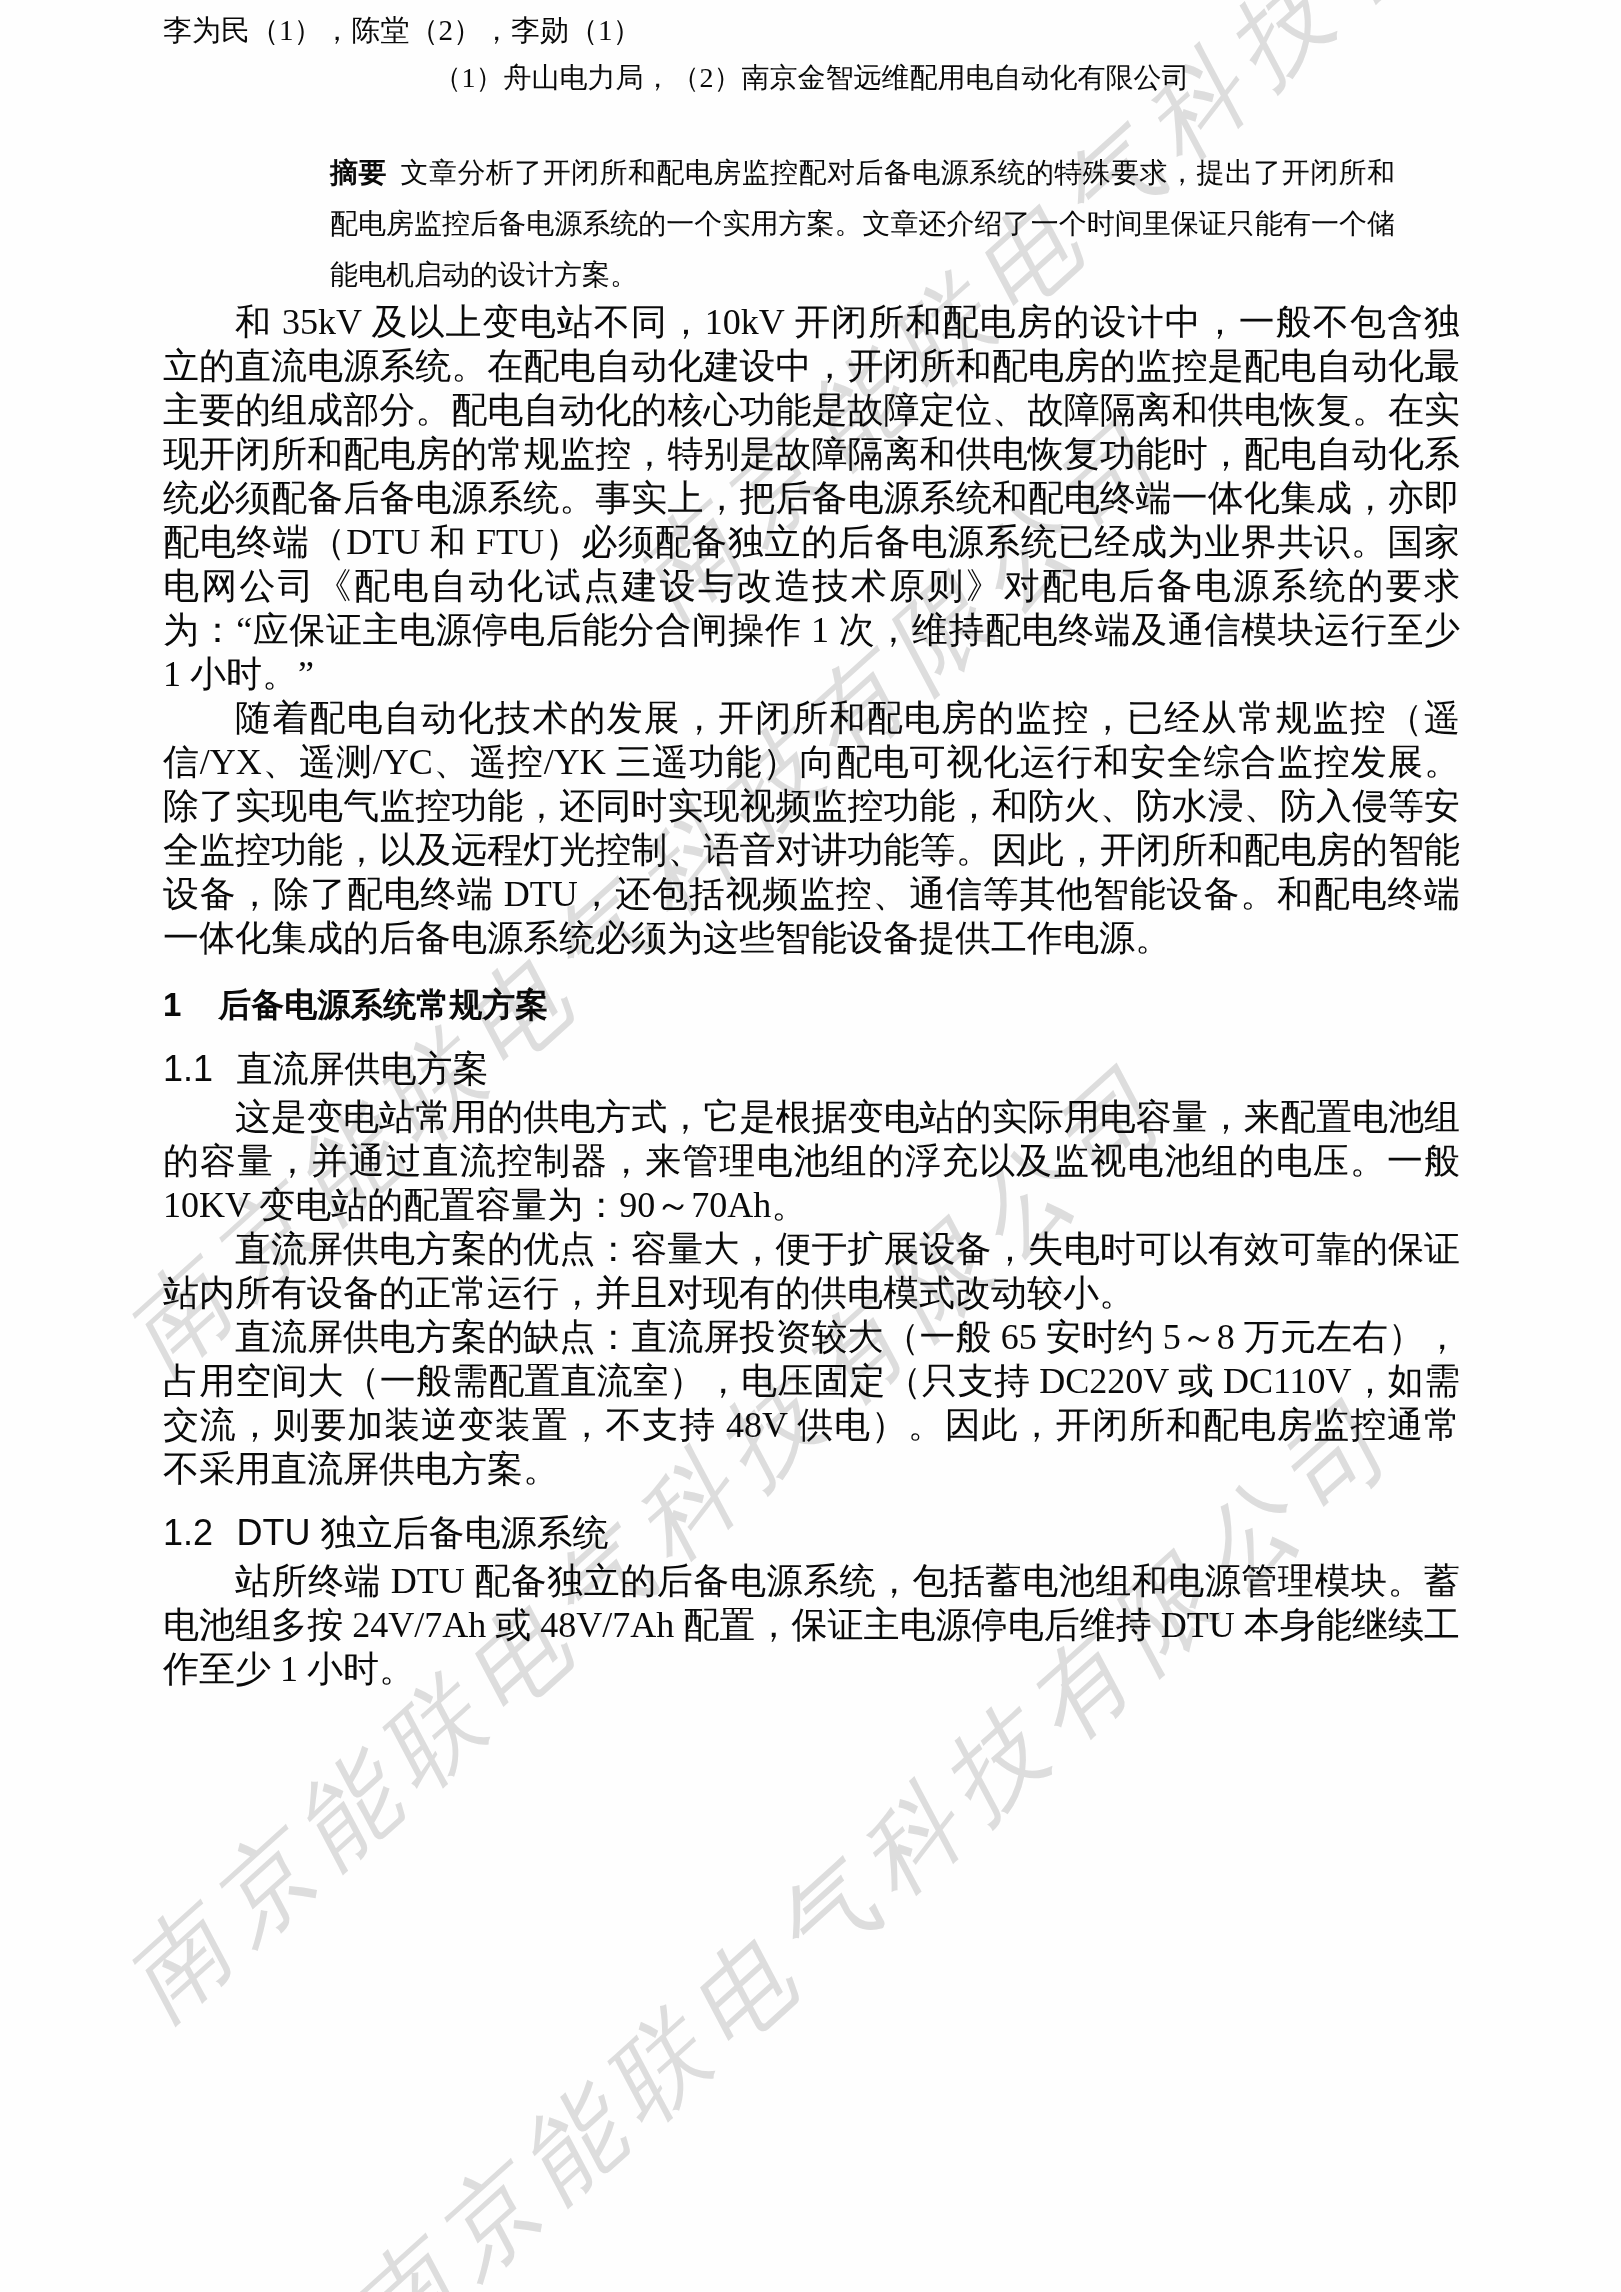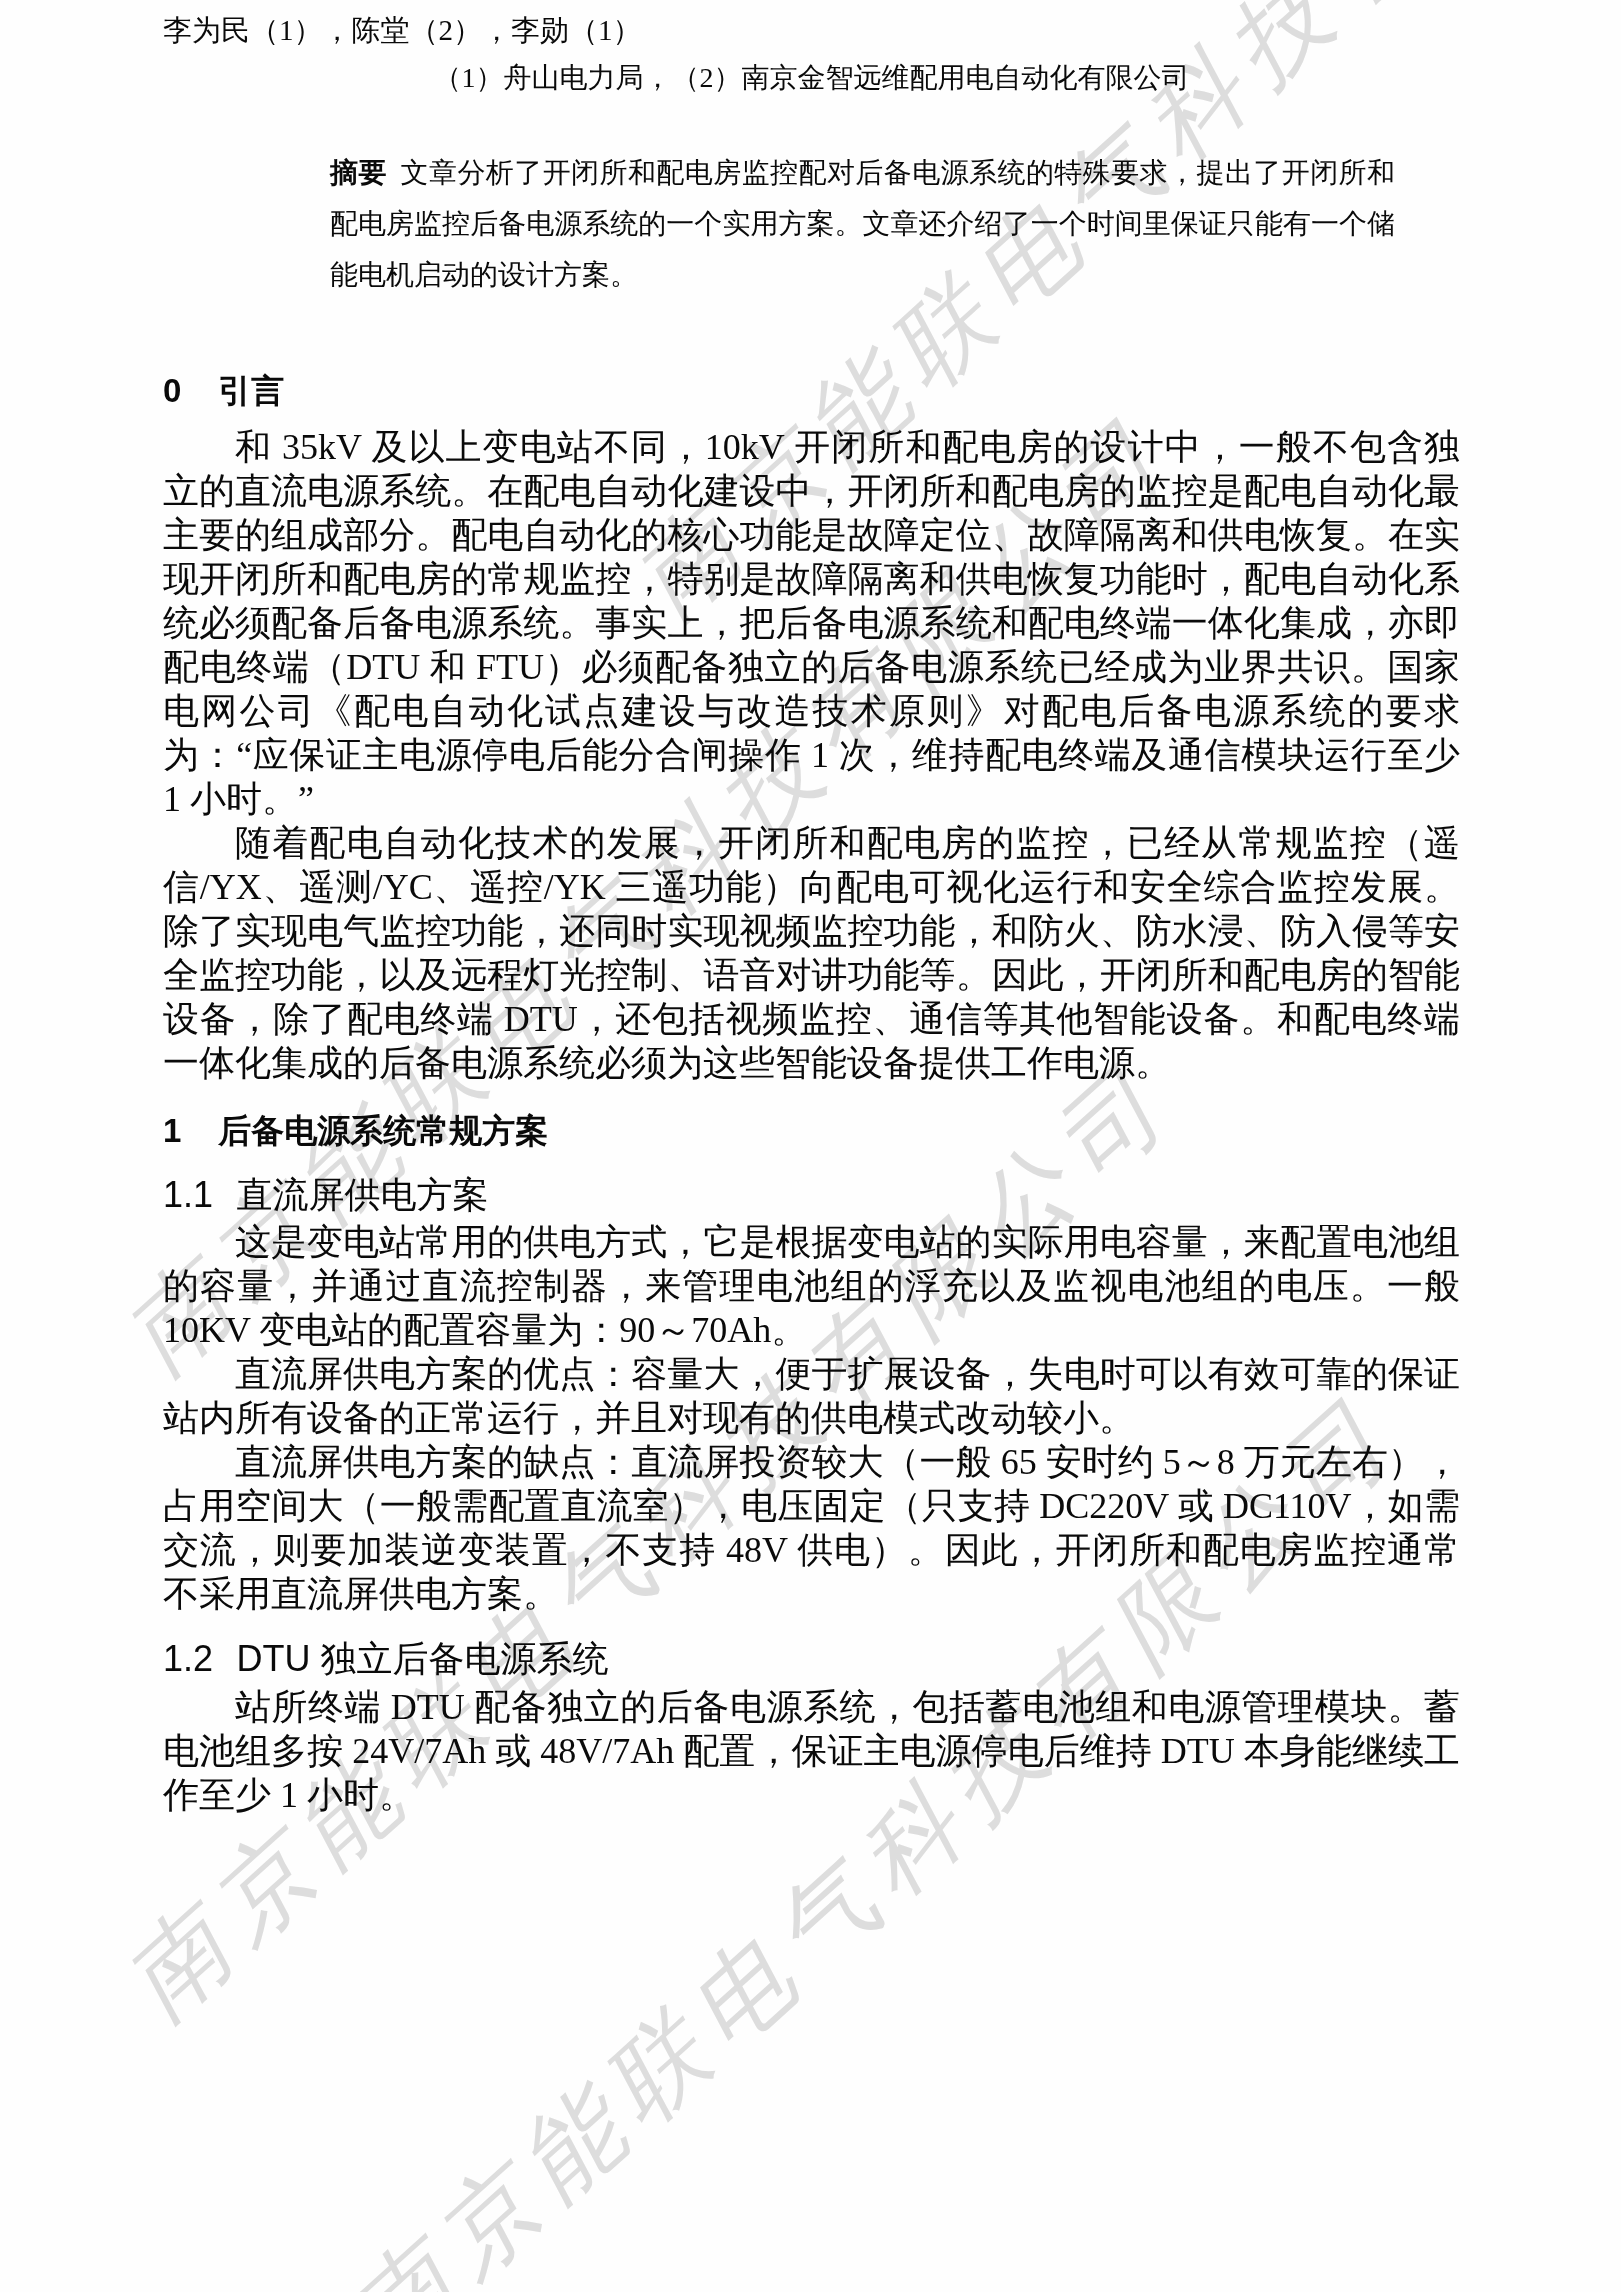--- a/index.html
+++ b/index.html
@@ -109,21 +109,20 @@
 
 
     <div class="authors">李为民（1），陈堂（2），李勋（1）</div>
 
     <div class="affiliation">（1）舟山电力局，（2）南京金智远维配用电自动化有限公司</div>
 
     <div class="abstract-block">
       <p class="abs"><span class="lab">摘要</span><span>文章分析了开闭所和配电房监控配对后备电源系统的特殊要求，提出了开闭所和配电房监控后备电源系统的一个实用方案。文章还介绍了一个时间里保证只能有一个储能电机启动的设计方案。</span></p>
     </div>
 
-    <h2 class="sec"><span class="num">0</span><span>引言</span></h2>
 
     <p class="body">和 35kV 及以上变电站不同，10kV 开闭所和配电房的设计中，一般不包含独立的直流电源系统。在配电自动化建设中，开闭所和配电房的监控是配电自动化最主要的组成部分。配电自动化的核心功能是故障定位、故障隔离和供电恢复。在实现开闭所和配电房的常规监控，特别是故障隔离和供电恢复功能时，配电自动化系统必须配备后备电源系统。事实上，把后备电源系统和配电终端一体化集成，亦即配电终端（DTU 和 FTU）必须配备独立的后备电源系统已经成为业界共识。国家电网公司《配电自动化试点建设与改造技术原则》对配电后备电源系统的要求为：“应保证主电源停电后能分合闸操作 1 次，维持配电终端及通信模块运行至少 1 小时。”</p>
     <p class="body">随着配电自动化技术的发展，开闭所和配电房的监控，已经从常规监控（遥信/YX、遥测/YC、遥控/YK 三遥功能）向配电可视化运行和安全综合监控发展。除了实现电气监控功能，还同时实现视频监控功能，和防火、防水浸、防入侵等安全监控功能，以及远程灯光控制、语音对讲功能等。因此，开闭所和配电房的智能设备，除了配电终端 DTU，还包括视频监控、通信等其他智能设备。和配电终端一体化集成的后备电源系统必须为这些智能设备提供工作电源。</p>
 
     <h2 class="sec sec1"><span class="num">1</span><span>后备电源系统常规方案</span></h2>
 
     <h3 class="subsec"><span class="num2">1.1</span><span>直流屏供电方案</span></h3>
 
     <p class="body">这是变电站常用的供电方式，它是根据变电站的实际用电容量，来配置电池组的容量，并通过直流控制器，来管理电池组的浮充以及监视电池组的电压。一般 10KV 变电站的配置容量为：90～70Ah。</p>
     <p class="body">直流屏供电方案的优点：容量大，便于扩展设备，失电时可以有效可靠的保证站内所有设备的正常运行，并且对现有的供电模式改动较小。</p>

